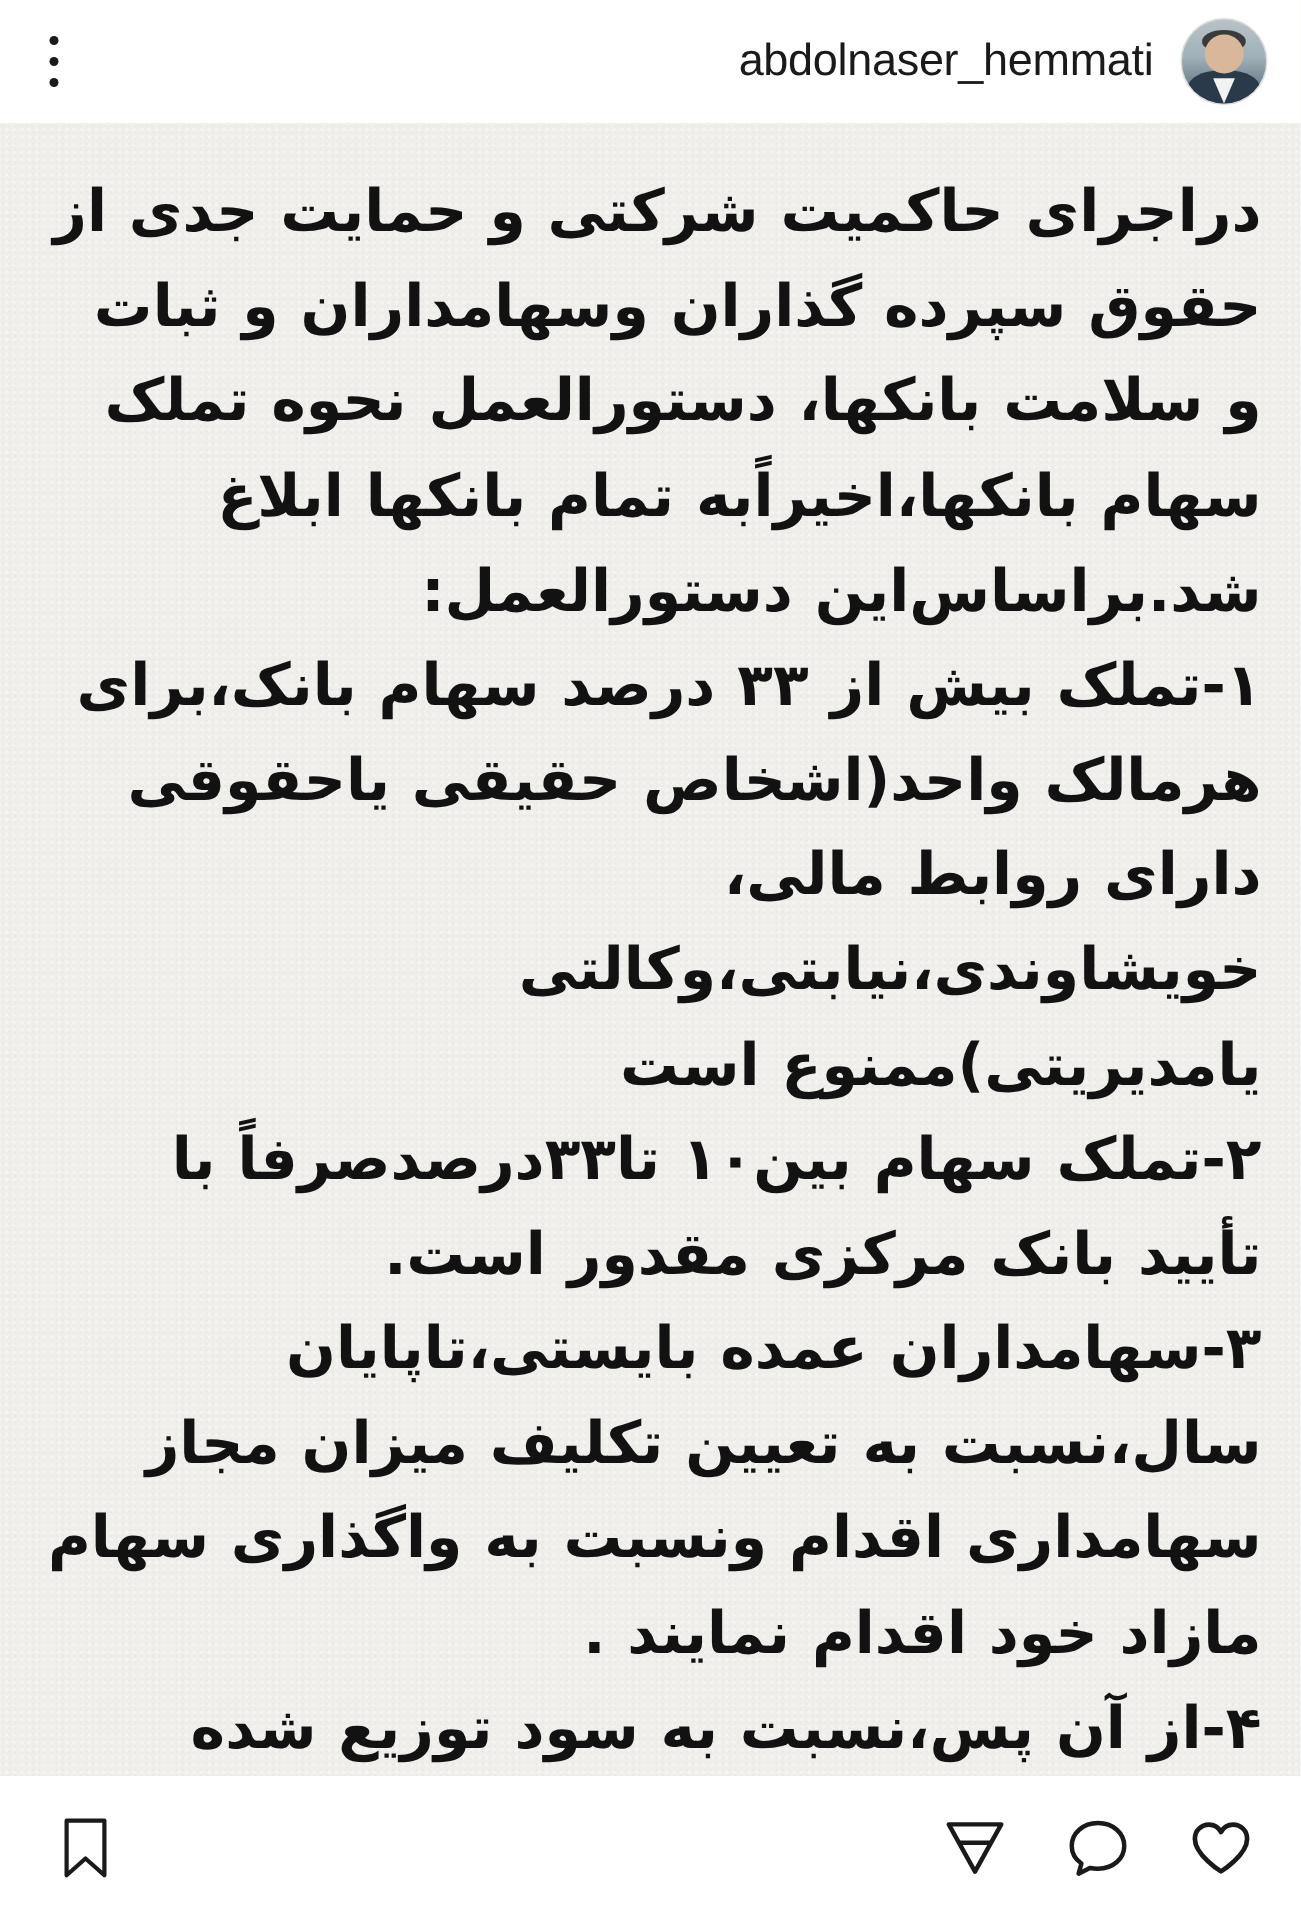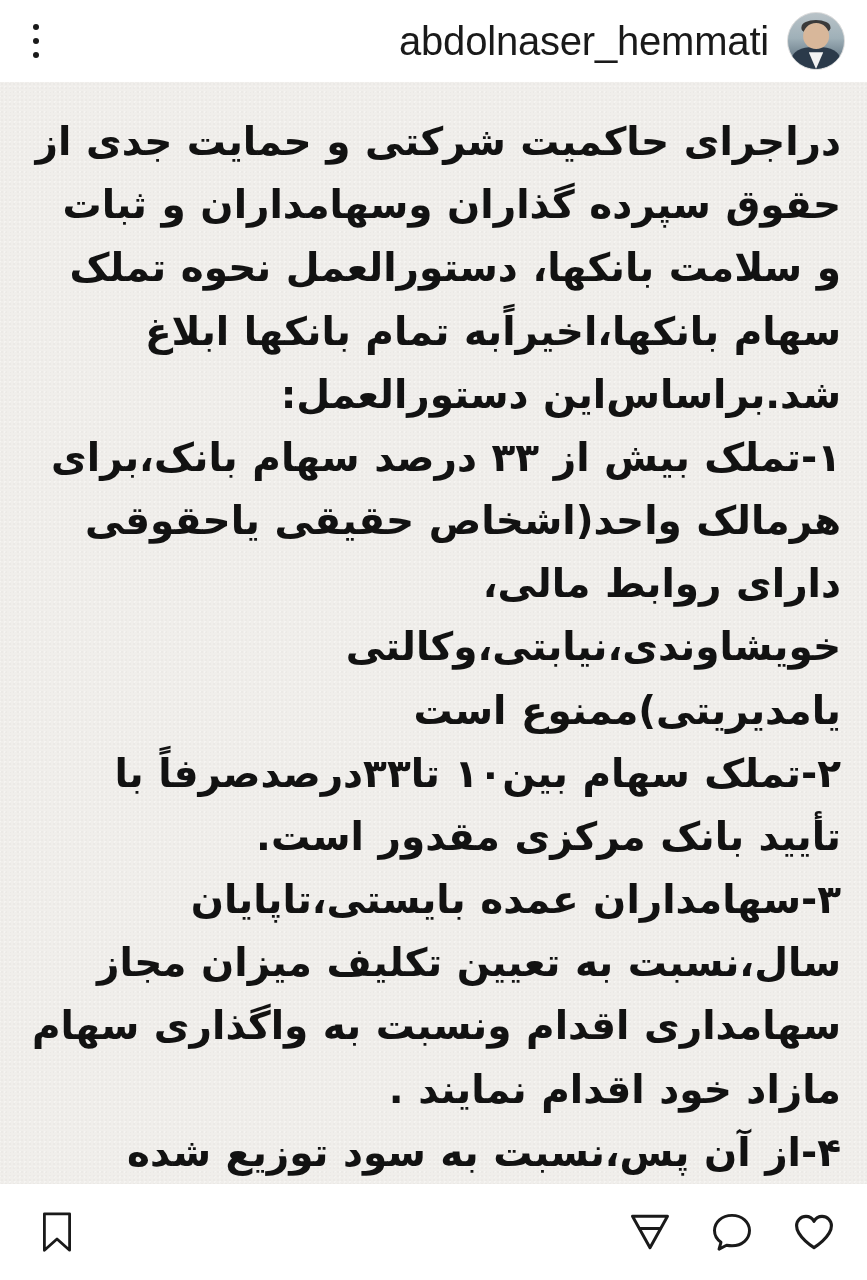--- a/index.html
+++ b/index.html
@@ -48,21 +48,21 @@
     cursor: pointer;
   }
   .kebab span {
     display: block;
     width: 6px;
     height: 6px;
     border-radius: 50%;
     background: #1a1a1a;
   }
   .username {
-    font-size: 40px;
+    font-size: 30px;
     color: #1a1a1a;
     font-family: "Liberation Sans", sans-serif;
     letter-spacing: -0.2px;
     margin-right: 18px;
     white-space: nowrap;
   }
   .avatar {
     width: 58px;
     height: 58px;
     border-radius: 50%;

